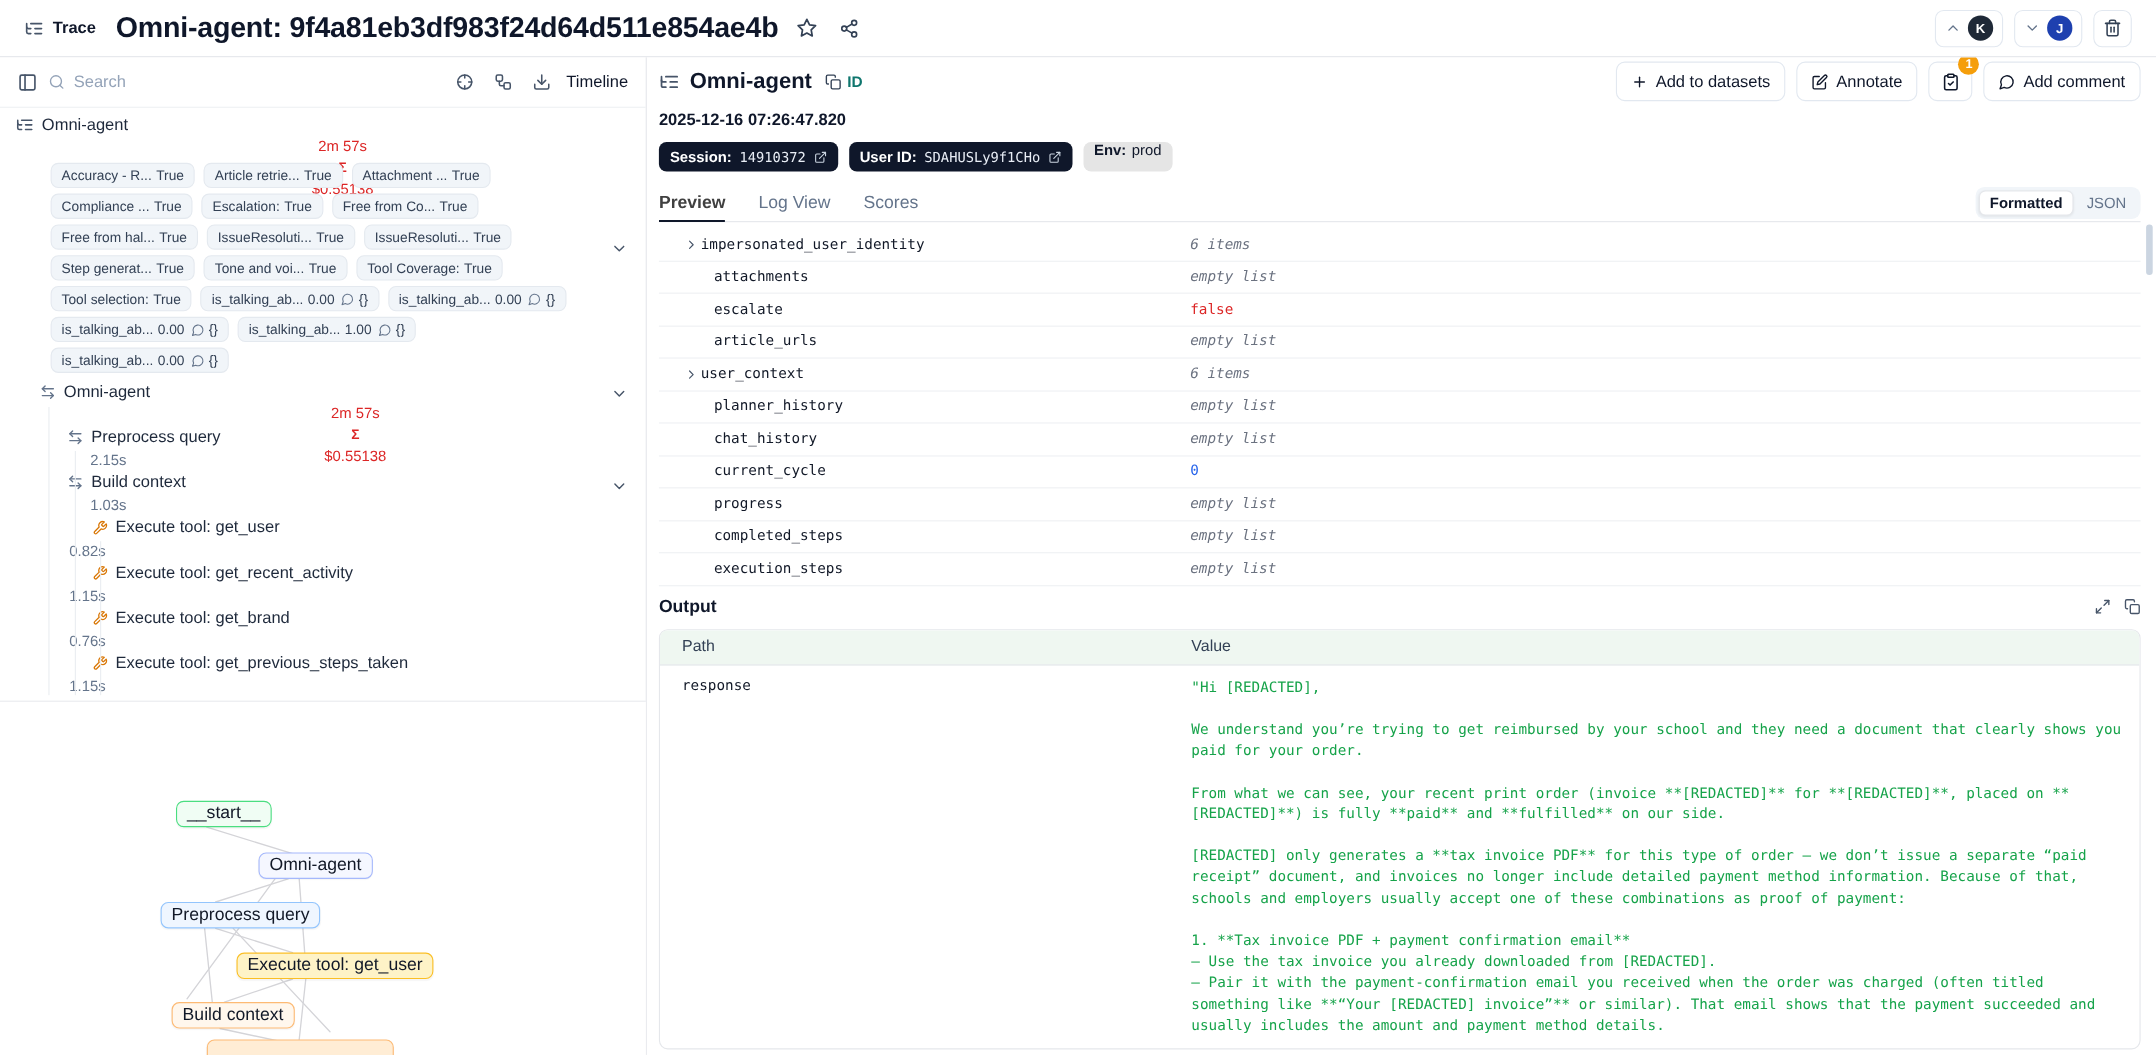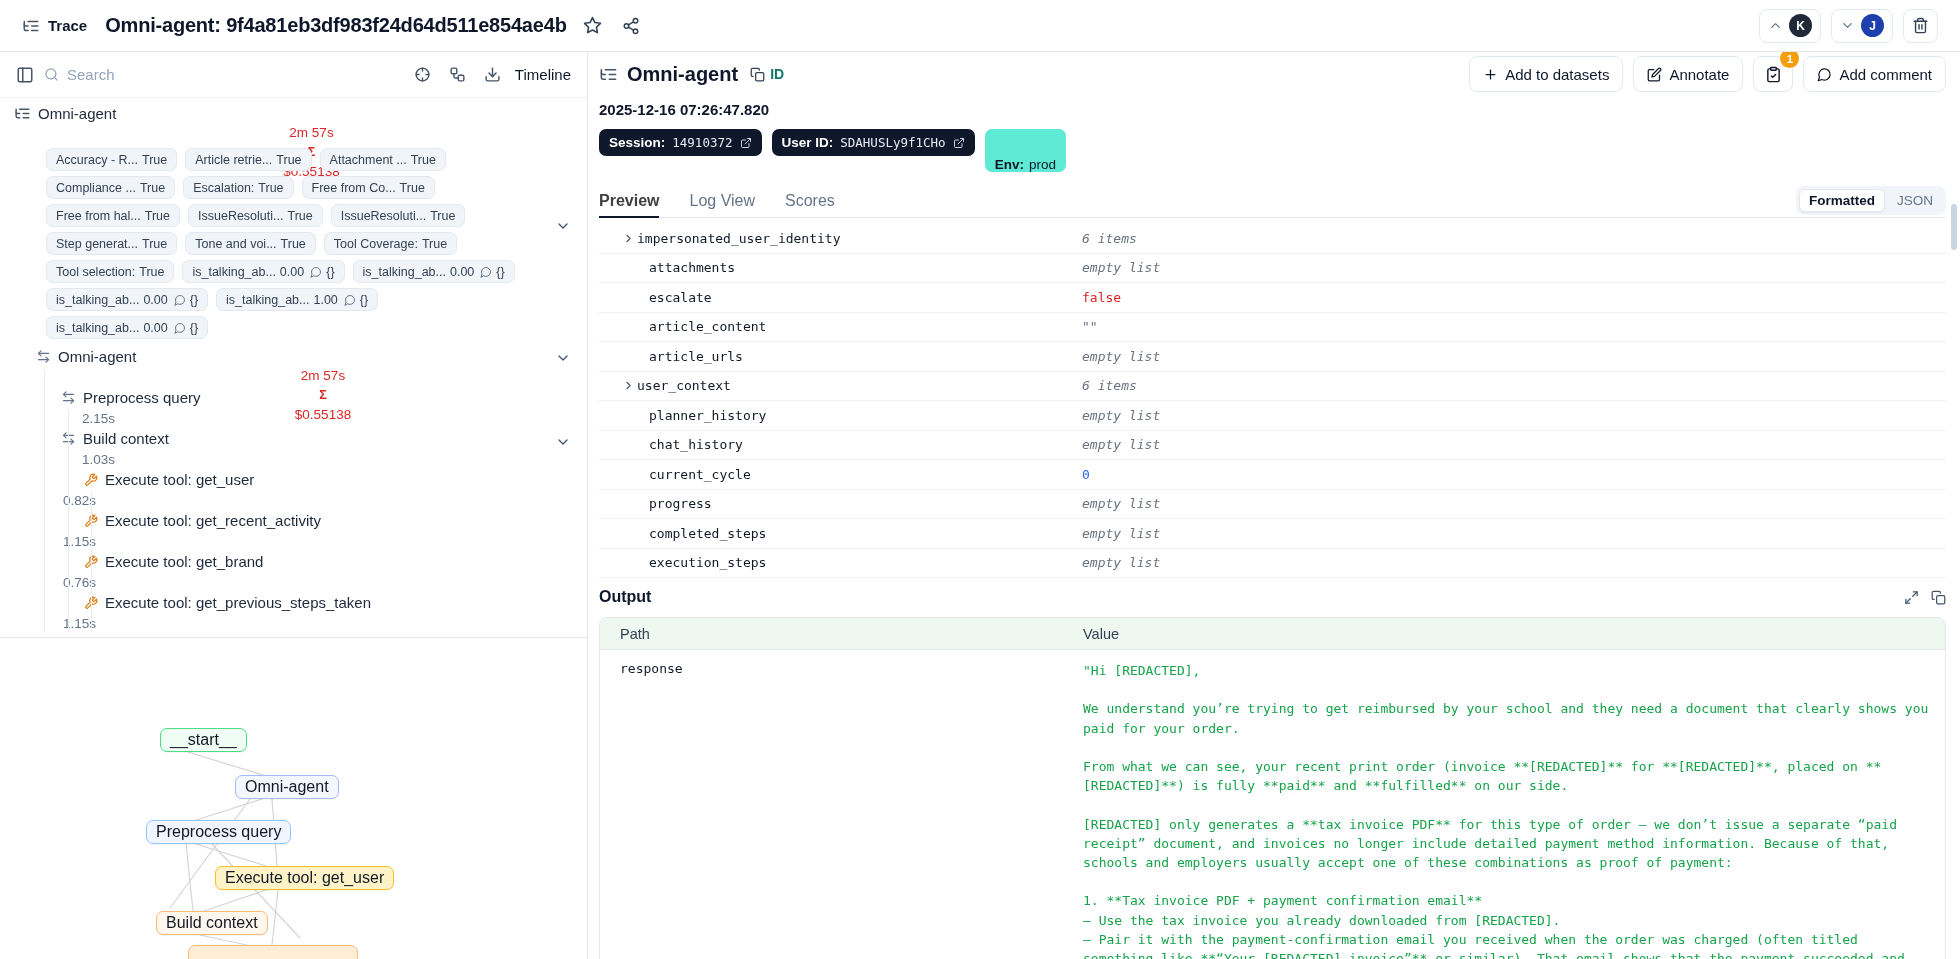--- a/index.html
+++ b/index.html
@@ -6,21 +6,21 @@
   html,body { width:1960px; height:959px; overflow:hidden; background:#fff;
     font-family:"Liberation Sans",sans-serif; color:#0f172a; }
   svg { fill:none; stroke:currentColor; stroke-width:2; stroke-linecap:round; stroke-linejoin:round; display:block; }
   .icon { display:inline-flex; align-items:center; justify-content:center; flex:none; }
   button { font-family:inherit; background:#fff; border:none; cursor:pointer; color:inherit; }
 
   
   .topbar { position:absolute; top:0; left:0; width:1960px; height:52px; border-bottom:1px solid #e5e7eb;
     display:flex; align-items:center; padding:0 22px; background:#fff; z-index:5; }
   .trace-label { font-size:15px; font-weight:700; margin-left:8px; }
-  .trace-title { font-size:20px; font-weight:700; margin-left:18px; letter-spacing:-0.2px; }
+  .trace-title { font-size:26px; font-weight:700; margin-left:18px; letter-spacing:-0.2px; }
   .tb-iconbtn { margin-left:12px; color:#334155; padding:4px; border-radius:6px; }
   .topbar-right { margin-left:auto; display:flex; gap:10px; }
   .navbtn { height:34px; border:1px solid #e2e8f0; border-radius:8px; display:flex; align-items:center;
     gap:6px; padding:0 8px; color:#64748b; }
   .avatar { width:23px; height:23px; border-radius:50%; color:#fff; font-size:12px; font-weight:700;
     display:flex; align-items:center; justify-content:center; }
   .avatar-dark { background:#1f2937; }
   .avatar-blue { background:#1e40af; }
 
   
@@ -82,21 +82,21 @@
     background:#f59e0b; color:#fff; font-size:11.5px; font-weight:700; display:flex; align-items:center;
     justify-content:center; padding:0 5px; }
 
   .timestamp { margin-top:7px; height:20px; font-size:15px; font-weight:600; display:flex; align-items:center; }
   .meta-badges { margin-top:10px; display:flex; gap:10px; }
   .dark-badge { height:27px; background:#0f172a; color:#fff; border-radius:7px; display:flex; align-items:center;
     gap:7px; padding:0 10px; }
   .db-label { font-size:13.5px; font-weight:700; }
   .db-value { font-size:12.5px; font-family:"DejaVu Sans Mono",monospace; color:#e8edf5; }
   .db-link { color:#cbd5e1; }
-  .env-badge { height:43px; background:#5eead4; border-radius:7px; display:flex; align-items:flex-end; gap:5px; padding:0 10px; }
+  .env-badge { height:27px; background:#e5e5e5; border-radius:7px; display:flex; align-items:flex-start; gap:5px; padding:0 10px; }
   .env-label { font-size:13.5px; font-weight:700; }
   .env-value { font-size:13.5px; font-weight:500; }
 
   .tabs-row { margin-top:12px; height:34px; border-bottom:1px solid #e5e7eb; display:flex; align-items:center; gap:30px; position:relative; }
   .tab { font-size:16px; color:#64748b; height:34px; display:flex; align-items:center; cursor:pointer; }
   .tab.active { color:#404040; font-weight:600; box-shadow:inset 0 -2px 0 #0f172a; }
   .fmt-toggle { margin-left:auto; background:#f1f5f9; border-radius:8px; padding:3px; display:flex; gap:2px; align-items:center; }
   .fmt-opt { font-size:13.5px; padding:4px 10px; border-radius:6px; color:#64748b; font-weight:500; cursor:pointer; }
   .fmt-opt.active { background:#fff; color:#0f172a; font-weight:600; border:1px solid #e5e7eb;
     box-shadow:0 1px 2px rgba(0,0,0,.06); padding:3px 9px; }
@@ -619,27 +619,20 @@
     <div class="p-row">
       <div class="p-key">
           <span class="row-spacer"></span>
           <span>escalate</span>
         </div>
       <div class="p-val v-red">false</div>
     </div>
     <div class="p-row">
       <div class="p-key">
           <span class="row-spacer"></span>
-          <span>article_content</span>
-        </div>
-      <div class="p-val v-str">""</div>
-    </div>
-    <div class="p-row">
-      <div class="p-key">
-          <span class="row-spacer"></span>
           <span>article_urls</span>
         </div>
       <div class="p-val v-muted">empty list</div>
     </div>
     <div class="p-row">
       <div class="p-key">
           <span class="row-chevron icon">
             <svg width="13" height="13" viewBox="0 0 24 24">
               <polyline points="9 18 15 12 9 6"></polyline>
             </svg>

